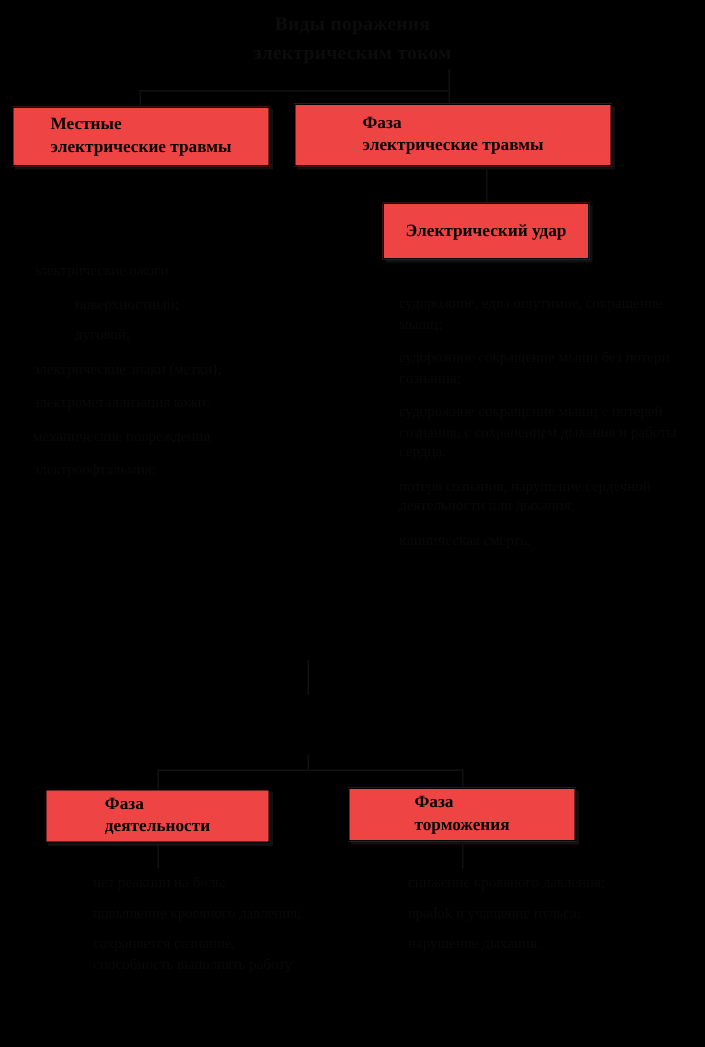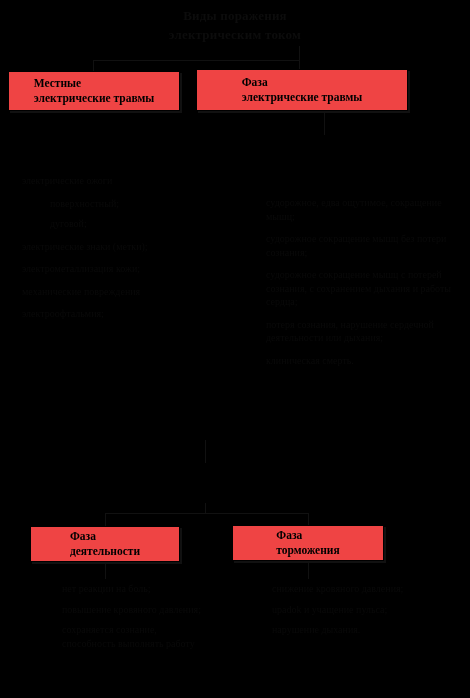--- a/index.html
+++ b/index.html
@@ -113,20 +113,25 @@
     </span>
   </div>
 
   <div class="box" id="box-general">
     <span class="lbl">
       <span>Фаза</span>
       <span>электрические травмы</span>
     </span>
   </div>
 
+  <div class="box" id="box-shock-udar">
+    <span class="lbl">
+      <span>Электрический удар</span>
+    </span>
+  </div>
 
 
   <div class="box" id="box-phase-exc">
     <span class="lbl">
       <span>Фаза</span>
       <span>деятельности</span>
     </span>
   </div>
 
   <div class="box" id="box-phase-inh">

